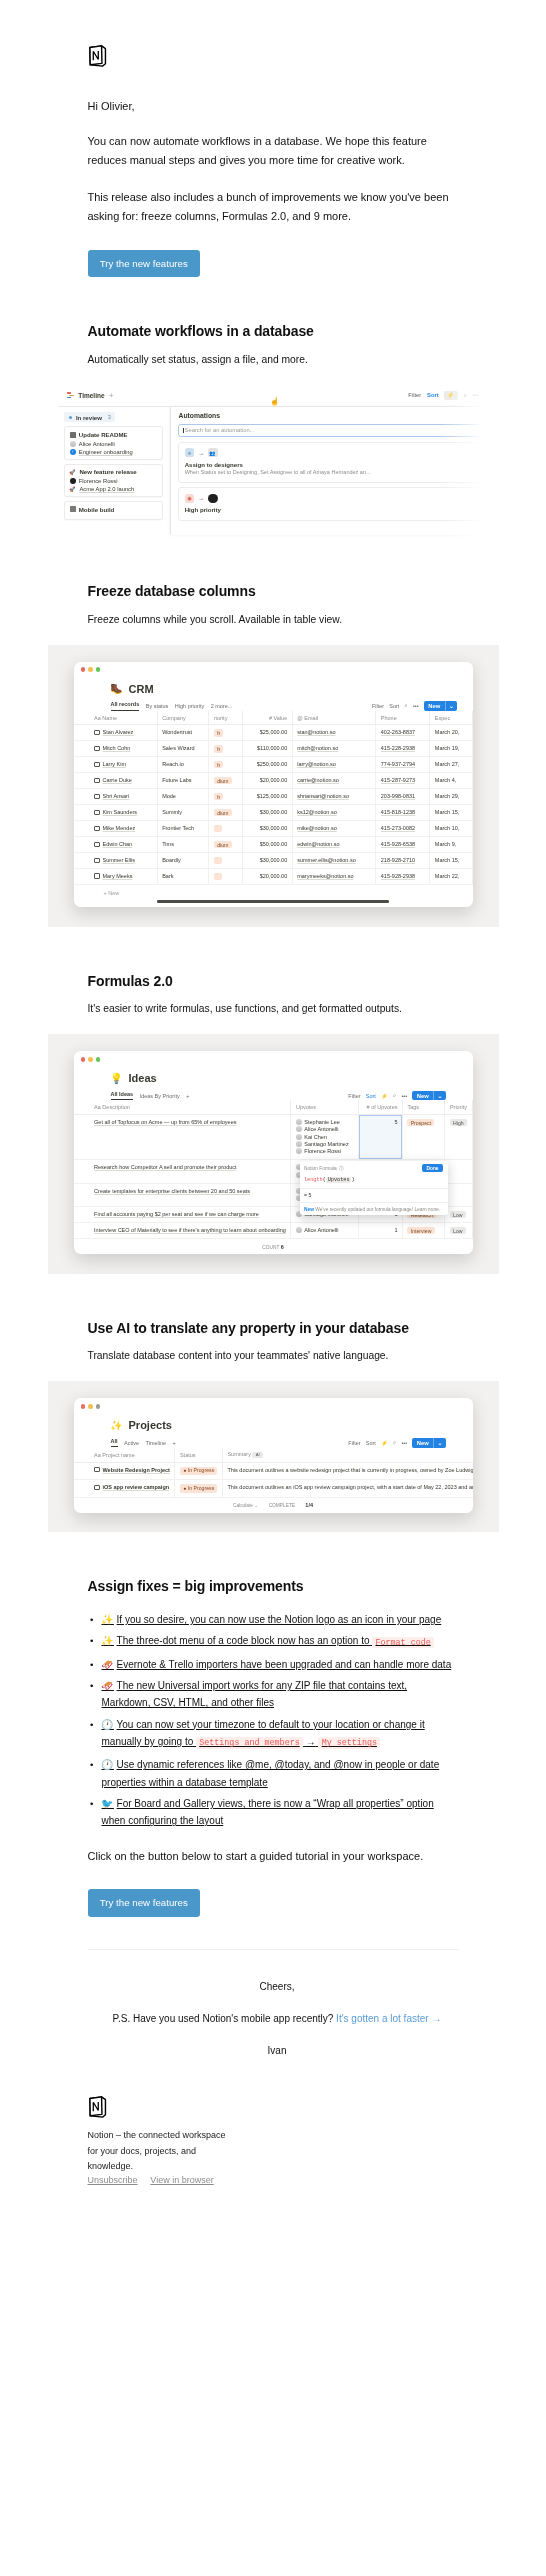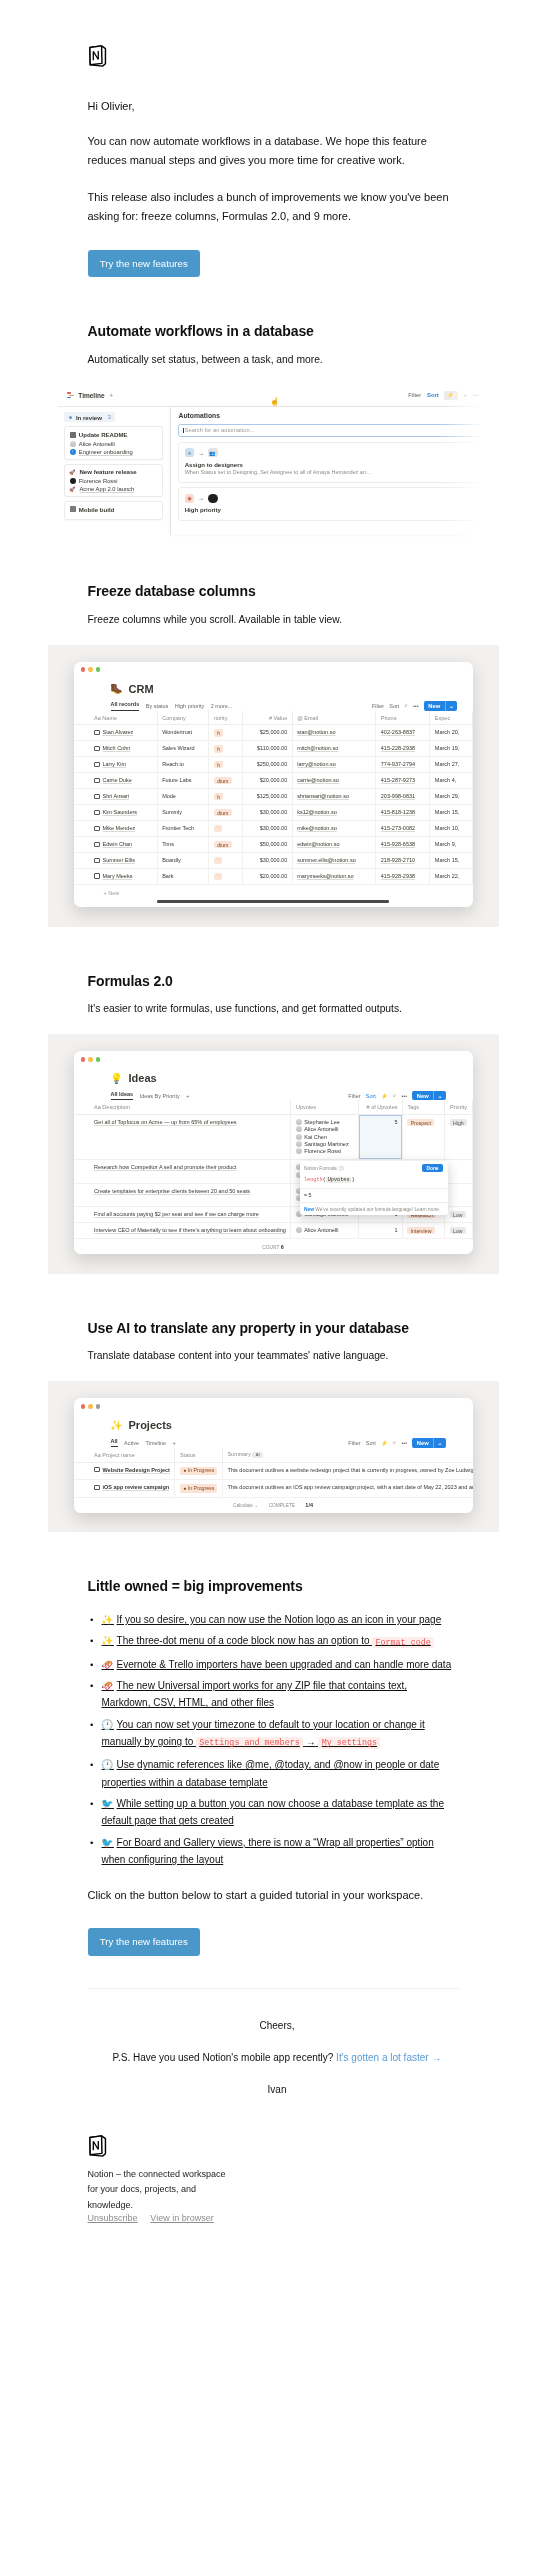--- a/index.html
+++ b/index.html
@@ -211,21 +211,21 @@
   <div class="wrap">
     
     <div class="greet">Hi Olivier,</div>
     <div class="para">You can now automate workflows in a database. We hope this feature reduces manual steps and gives you more time for creative work.</div>
     <div class="para">This release also includes a bunch of improvements we know you've been asking for: freeze columns, Formulas 2.0, and 9 more.</div>
     <a href="#" class="cta">Try the new features</a>
   </div>
 
   <div class="wrap">
     <div class="sec-h">Automate workflows in a database</div>
-    <div class="sec-sub">Automatically set status, between a task, and more.</div>
+    <div class="sec-sub">Automatically set status, assign a file, and more.</div>
   </div>
 
   <div class="fig">
     <div class="auto-fig">
       <div class="auto-inner">
 
         <div class="auto-toolbar">
           <div class="tb-left">
             <span class="tl-ic">
                 <i></i>
@@ -694,29 +694,28 @@
       </table>
       <div class="footrow">
         <span>Calculate ⌄</span>
         <span>COMPLETE</span>
         <b>1/4</b>
       </div>
     </div>
   </div>
 
   <div class="wrap">
-    <div class="sec-h">Little owned = big improvements</div>
+    <div class="sec-h">Assign fixes = big improvements</div>
     <ul class="fixes" id="fixes-list">
         <li><span class="emo">✨</span>If you so desire, you can now use the Notion logo as an icon in your page</li>
         <li><span class="emo">✨</span>The three-dot menu of a code block now has an option to <code class="ic">Format code</code></li>
         <li><span class="emo">🛷</span>Evernote &amp; Trello importers have been upgraded and can handle more data</li>
         <li><span class="emo">🛷</span>The new Universal import works for any ZIP file that contains text, Markdown, CSV, HTML, and other files</li>
         <li><span class="emo">🕐</span>You can now set your timezone to default to your location or change it manually by going to <code class="ic">Settings and members</code> <span>→</span> <code class="ic">My settings</code></li>
         <li><span class="emo">🕐</span>Use dynamic references like @me, @today, and @now in people or date properties within a database template</li>
-        <li><span class="emo">🐦</span>While setting up a button you can now choose a database template as the default page that gets created</li>
         <li><span class="emo">🐦</span>For Board and Gallery views, there is now a “Wrap all properties” option when configuring the layout</li>
       </ul>
     <div class="para">Click on the button below to start a guided tutorial in your workspace.</div>
     <a href="#" class="cta">Try the new features</a>
 
     <hr class="div">
 
     
     <div class="sig">
       <p>Cheers,</p>

